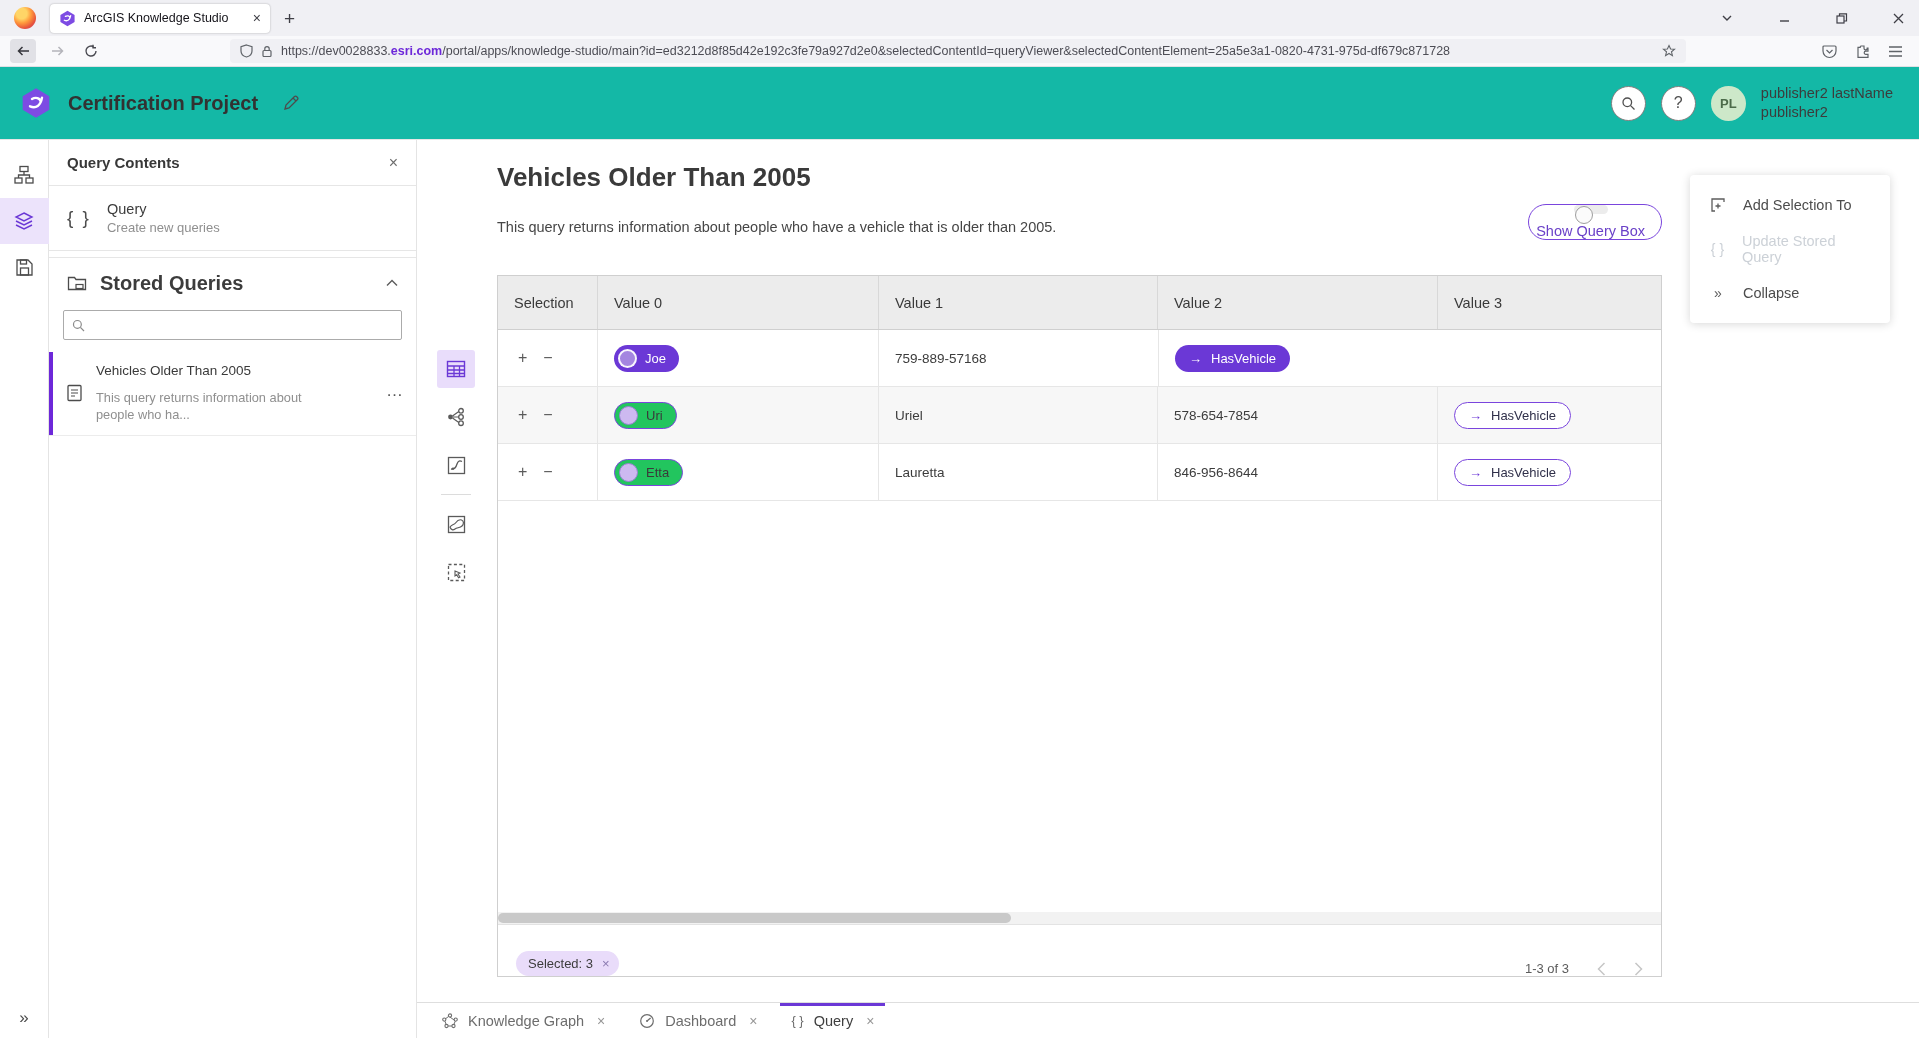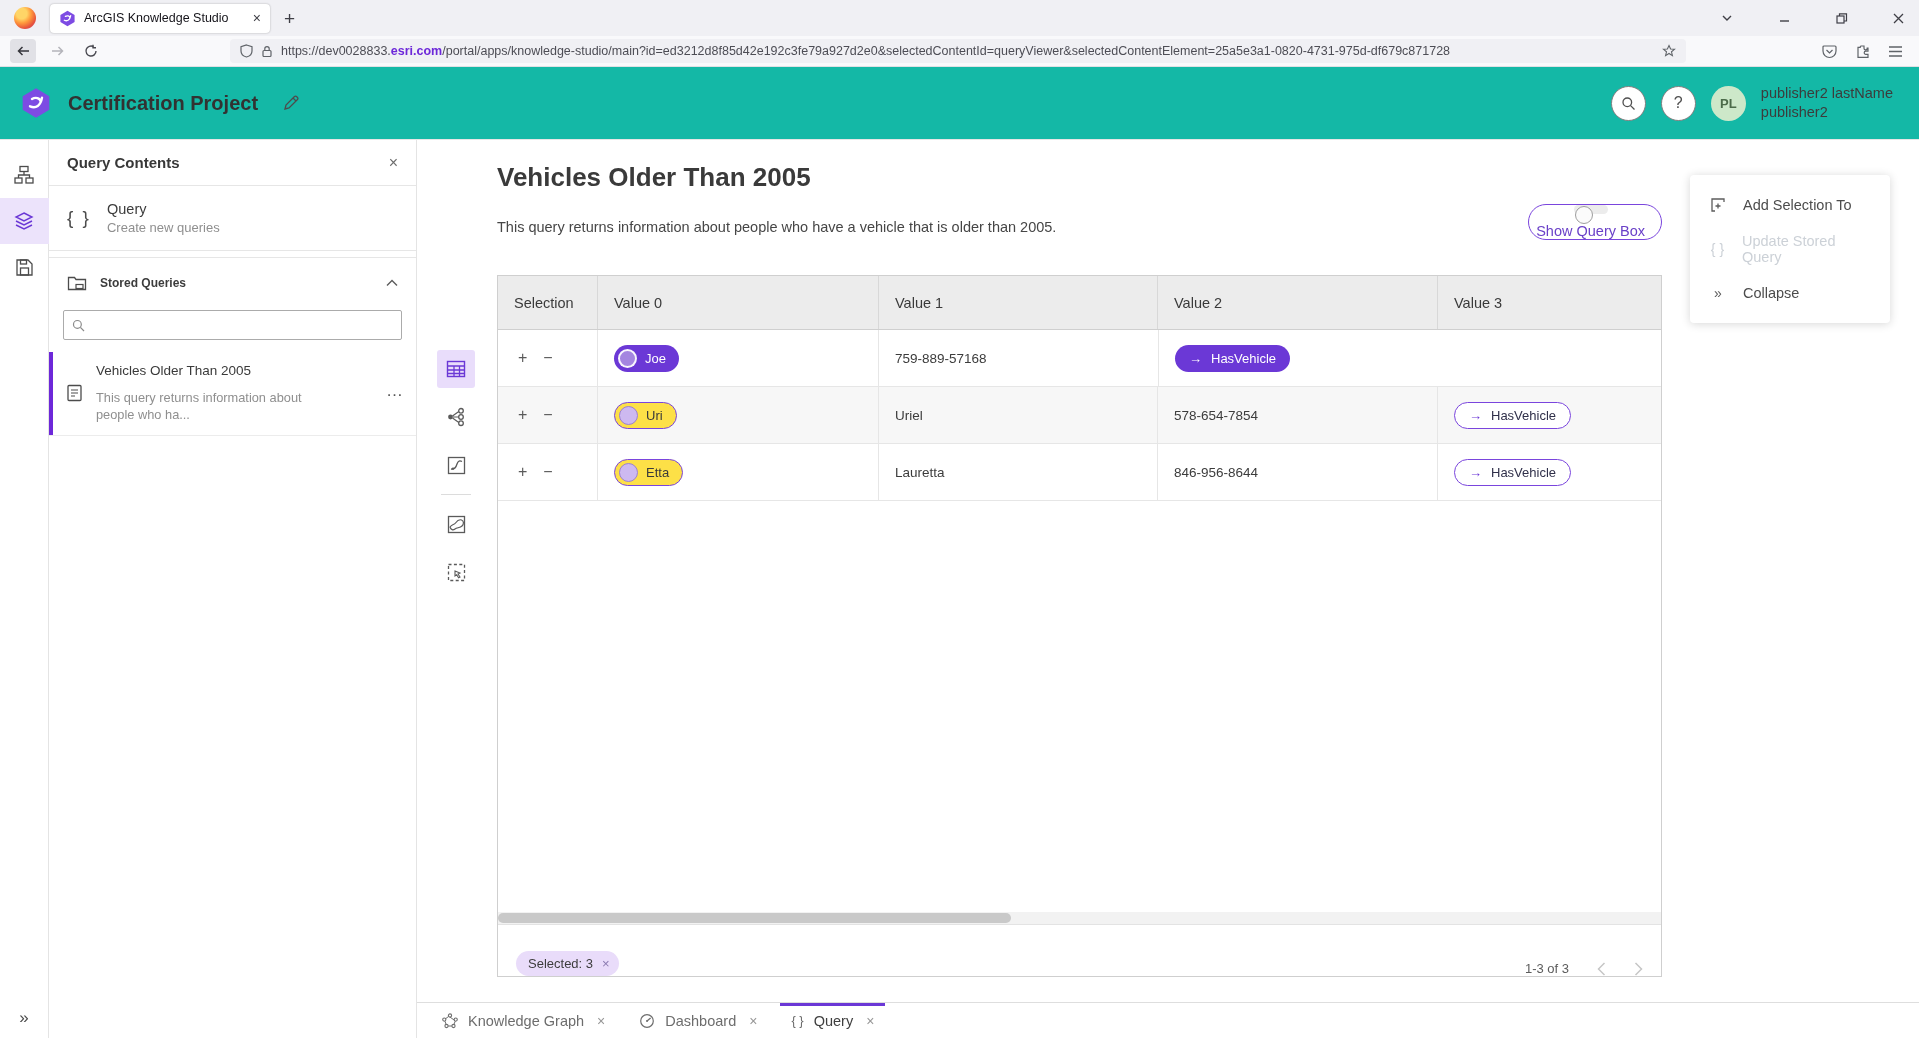--- a/index.html
+++ b/index.html
@@ -53,21 +53,21 @@
   .panel { width:368px; border-right:1px solid #e4e4e4; display:flex; flex-direction:column; background:#fff; }
   .panel-header { height:46px; display:flex; align-items:center; padding:0 18px; border-bottom:1px solid #e6e6e6; }
   .panel-title { font-size:15px; font-weight:600; color:#383838; }
   .panel-close { margin-left:auto; font-size:16px; color:#6d6d6d; }
   .query-item { display:flex; align-items:center; gap:16px; padding:15px 18px; border-bottom:1px solid #e6e6e6; cursor:pointer; }
   .braces { font-size:19px; color:#4c4c4c; letter-spacing:2px; }
   .qi-title { font-size:14.5px; color:#3c3c3c; }
   .qi-sub { font-size:13px; color:#8f8f8f; margin-top:3px; }
   .section-sep { height:7px; border-bottom:1px solid #e6e6e6; }
   .stored-header { height:50px; display:flex; align-items:center; gap:13px; padding:0 18px; }
-  .stored-label { font-size:12px; font-weight:600; color:#3c3c3c; }
+  .stored-label { font-size:20px; font-weight:600; color:#3c3c3c; }
   .chev-up { margin-left:auto; color:#5c5c5c; }
   .searchbox { margin:2px 14px 12px; height:30px; border:1px solid #ababab; border-radius:2px; display:flex; align-items:center; gap:7px; padding:0 8px; background:#fff; }
   .searchbox input { flex:1; border:none; outline:none; font-size:13px; background:transparent; }
   .stored-item { position:relative; display:flex; align-items:center; gap:13px; padding:11px 34px 11px 17px; border-bottom:1px solid #ececec; cursor:pointer; }
   .stored-item::before { content:''; position:absolute; left:0; top:0; bottom:0; width:4px; background:#6d28d9; }
   .si-title { font-size:13.5px; color:#3a3a3a; }
   .si-desc { font-size:12.8px; color:#8f8f8f; margin-top:11px; line-height:1.35; max-width:220px; }
   .si-dots { position:absolute; right:12px; top:50%; transform:translateY(-62%); font-size:17px; color:#555; letter-spacing:1px; }
 
   
@@ -92,21 +92,21 @@
   .trow { display:flex; height:57px; border-bottom:1px solid #e6e6e6; flex:none; background:#fff; }
   .trow.alt { background:#f7f7f7; }
   .td { display:flex; align-items:center; padding-left:16px; font-size:13.5px; color:#3c3c3c; border-right:1px solid #e6e6e6; }
   .td:last-child { border-right:none; }
   .col0 { width:100px; } .col1 { width:281px; } .col2 { width:279px; } .col3 { width:280px; } .col4 { flex:1; }
   .sel-cell { gap:16px; padding-left:20px; }
   .sel-cell button { font-size:16px; color:#5a5a5a; line-height:1; }
   .pill { height:27px; border-radius:14px; display:inline-flex; align-items:center; gap:8px; padding:0 13px 0 4px; font-size:13px; cursor:pointer; }
   .pill.solid { background:#6b38d6; color:#fff; }
   .pill.solid .avatar-dot { background:#a485e0; border:2px solid rgba(255,255,255,.92); }
-  .pill.outline { background:#fde047; border:1.5px solid #7a45dd; color:#3a3a3a; }
+  .pill.outline { background:#22c55e; border:1.5px solid #7a45dd; color:#3a3a3a; }
   .pill.outline .avatar-dot { background:#cdb9f0; border:1.5px solid #9b7fd4; }
   .avatar-dot { width:19px; height:19px; border-radius:50%; flex:none; }
   .relpill { height:27px; border-radius:14px; display:inline-flex; align-items:center; gap:9px; padding:0 14px; font-size:13px; cursor:pointer; }
   .relpill.solid { background:#6b38d6; color:#fff; }
   .relpill.solid .arrow { color:#fff; }
   .relpill.outline { background:#fff; border:1.5px solid #7a45dd; color:#30304a; }
   .relpill.outline .arrow { color:#6b38d6; }
   .tfill { flex:1; }
   .hscroll { height:12px; background:#f2f2f2; position:relative; flex:none; }
   .hthumb { position:absolute; left:0; top:1px; height:10px; width:513px; background:#c9c9c9; border-radius:5px; }

